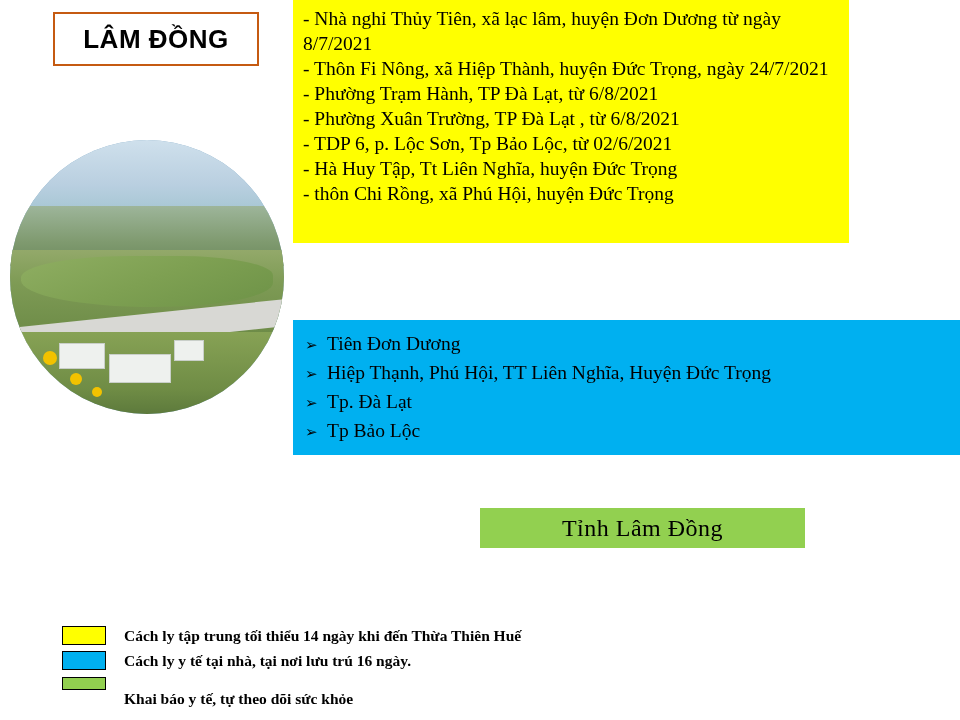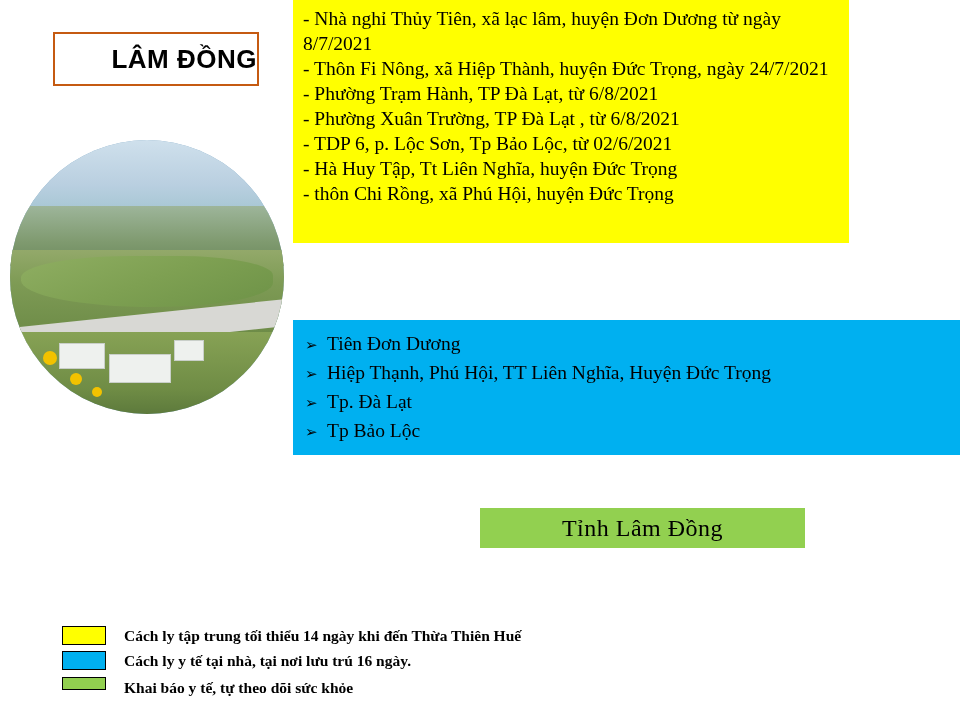--- a/index.html
+++ b/index.html
@@ -12,28 +12,28 @@
     background: #ffffff;
     font-family: "Liberation Serif", serif;
     position: relative;
     overflow: hidden;
   }
 
   
   .title-box {
     position: absolute;
     left: 53px;
-    top: 32px;
+    top: 12px;
     width: 202px;
     height: 50px;
     border: 2px solid #c55a11;
     background: #ffffff;
     display: flex;
     align-items: center;
-    justify-content: flex-end;
+    justify-content: center;
   }
   .title-box .title-text {
     font-family: "Liberation Sans", sans-serif;
     font-weight: bold;
     font-size: 26px;
     color: #000000;
     letter-spacing: 0.5px;
   }
 
   
@@ -185,21 +185,21 @@
     margin-left: 18px;
     font-family: "Liberation Serif", serif;
     font-weight: bold;
     font-size: 15.5px;
     color: #000000;
     white-space: nowrap;
   }
   .legend-row.r2 { margin-bottom: 4px; }
   .legend-row.r3 { margin-bottom: 0; }
   .legend-row.r3 .swatch { height: 13px; }
-  .legend-row.r3 .legend-label { position: relative; top: 5px; }
+  .legend-row.r3 .legend-label { position: relative; top: 16px; }
 </style>
 </head>
 <body>
 
 <div class="title-box">
   <span class="title-text">LÂM ĐỒNG</span>
 </div>
 
 <div class="photo-circle">
   <div class="photo-sky"></div>

